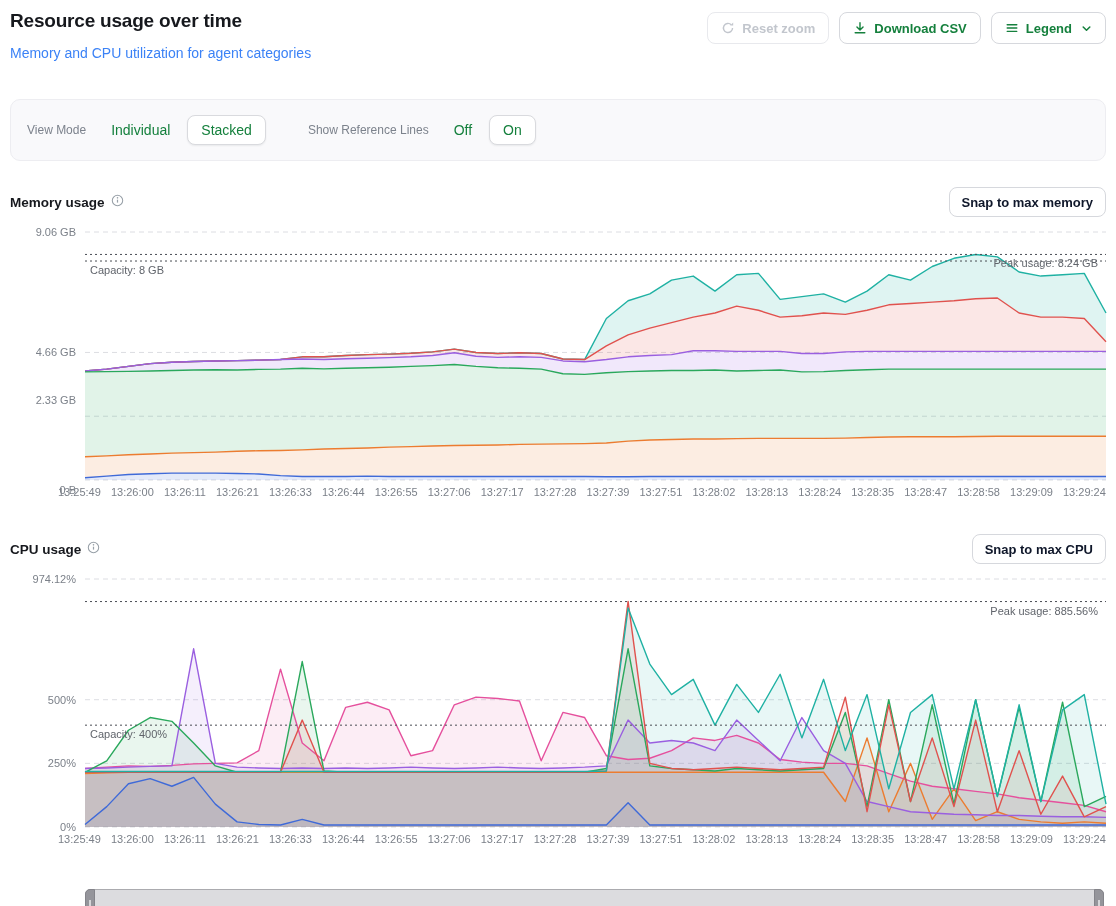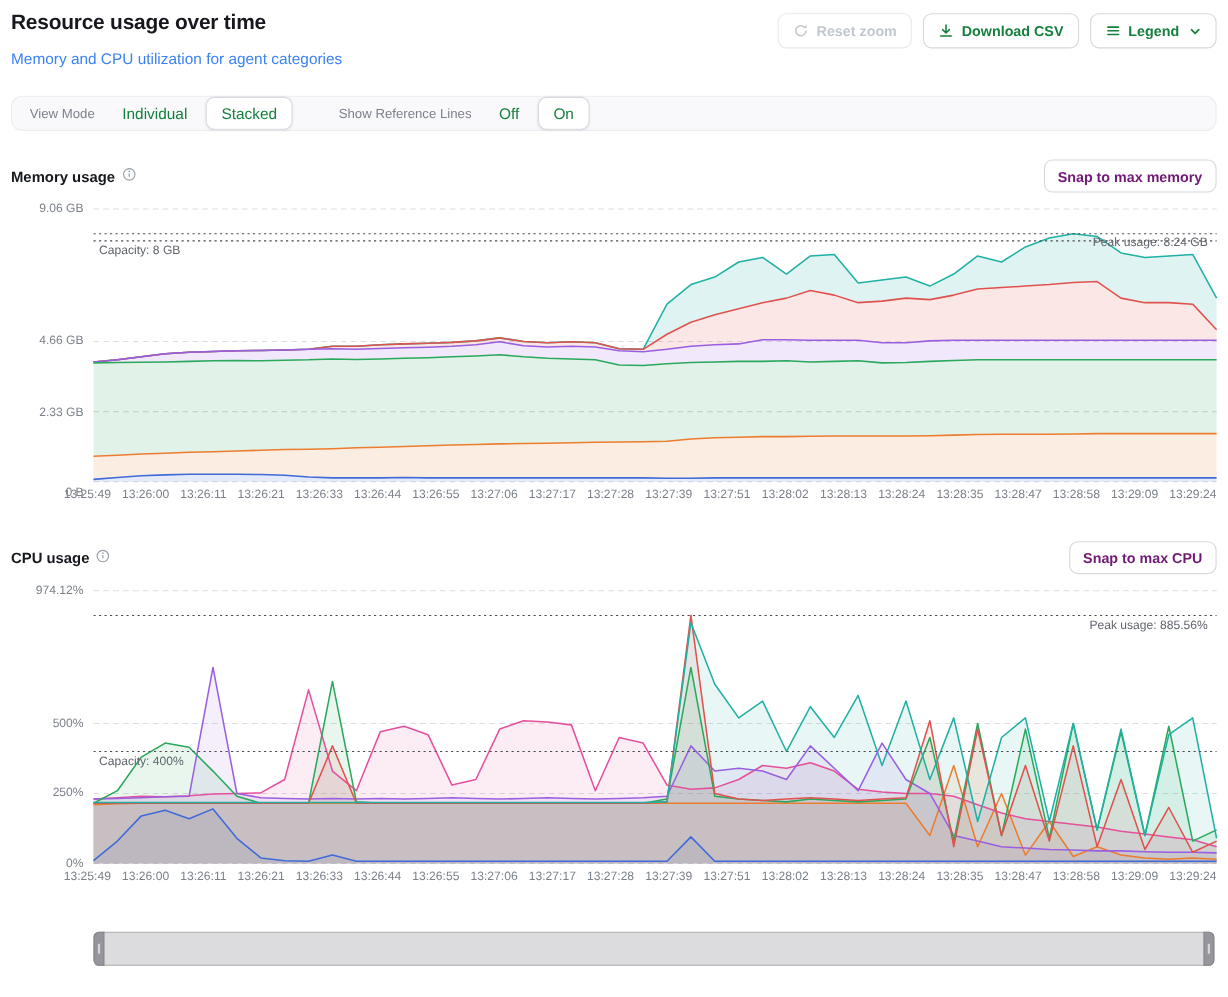--- a/index.html
+++ b/index.html
@@ -20,41 +20,41 @@
     background:#fff; border:1px solid #d6d8dd; border-radius:8px;
     height:32px; padding:0 13px; font-size:13px; font-weight:700;
     color:#15803d; cursor:pointer; font-family:inherit; white-space:nowrap;
   }
   .btn.disabled { color:#c2c6cd; border-color:#e8e9ed; cursor:default; }
   .btn svg { display:block; }
   .chev { margin-left:2px; }
 
   
   .controls {
-    margin-top:26px; height:32px; background:#f9f9fb;
+    margin-top:38px; height:62px; background:#f9f9fb;
     border:1px solid #ededf1; border-radius:10px;
     display:flex; align-items:center; padding:0 16px; gap:6px;
   }
   .ctl-label { font-size:12px; color:#7c828c; margin-right:8px; }
   .ctl-opt { font-size:14px; color:#15803d; padding:6px 10px; cursor:pointer; border:1px solid transparent;text-align:right; }
   .ctl-opt.selected {
     background:#fff; border:1px solid #d9dade; border-radius:8px;
     box-shadow:0 1px 2px rgba(20,22,28,.07); padding:6px 13px;
   }
   .ctl-gap { width:30px; }
 
   
   .sec-head { display:flex; justify-content:space-between; align-items:center; }
   .sec-head.mem { margin-top:26px; }
   .sec-head.cpu { margin-top:30px; }
   .sec-title { display:flex; align-items:center; gap:6px; font-size:13.5px; font-weight:700; }
   .snap-btn {
     background:#fff; border:1px solid #d6d8dd; border-radius:8px;
     height:30px; padding:4px 12px; font-size:13px; font-weight:700;
-    color:#701a75; cursor:pointer; font-family:inherit;
+    color:#0f172a; cursor:pointer; font-family:inherit;
   }
 
   
   .chart-holder { position:relative; height:272px; margin-top:15px; }
   .chart-holder .plot { position:absolute; left:75px; top:0; overflow:visible; }
   .grid { stroke:#dcdde2; stroke-width:1; stroke-dasharray:5 4; }
   .ref  { stroke:#4a4d54; stroke-width:1; stroke-dasharray:2 3; }
   .ytick {
     position:absolute; left:0; width:66px; text-align:right;
     font-size:11px; color:#7b8089; line-height:12px;
@@ -167,21 +167,21 @@
         <polyline points="0,139.06 21.72,137.14 43.45,134.4 65.17,131.66 86.89,130.3 108.62,129.47 130.34,128.93 152.06,128.65 173.79,128.11 195.51,127.56 217.23,124.82 238.96,124.82 260.68,123.45 282.4,122.63 304.13,122.08 325.85,121.26 347.57,119.89 369.3,117.16 391.02,120.44 412.74,121.54 434.47,120.72 456.19,121.54 477.91,127.01 499.64,127.56 521.36,86.5 543.09,68.71 564.81,61.86 586.53,48.18 608.26,44.07 629.98,59.13 651.7,42.7 673.43,41.33 695.15,67.34 716.87,64.6 738.6,61.86 760.32,70.08 782.04,59.13 803.77,42.7 825.49,48.18 847.21,34.49 868.94,26.28 890.66,22.45 912.38,24.91 934.11,39.96 955.83,44.07 977.55,42.7 999.28,41.33 1021,81.02" fill="none" stroke="#1fb1a3" stroke-width="1.4" stroke-linejoin="round"></polyline>
         <polyline points="0,139.06 21.72,137.14 43.45,134.4 65.17,131.66 86.89,130.3 108.62,129.47 130.34,128.93 152.06,128.65 173.79,128.11 195.51,127.56 217.23,124.82 238.96,124.82 260.68,123.45 282.4,122.63 304.13,122.08 325.85,121.26 347.57,119.89 369.3,117.16 391.02,120.44 412.74,121.54 434.47,120.72 456.19,121.54 477.91,127.01 499.64,127.56 521.36,113.87 543.09,102.92 564.81,96.08 586.53,90.6 608.26,85.13 629.98,81.02 651.7,74.18 673.43,78.29 695.15,85.13 716.87,83.76 738.6,81.02 760.32,82.39 782.04,78.29 803.77,72.81 825.49,71.44 847.21,70.08 868.94,68.71 890.66,66.79 912.38,65.97 934.11,81.02 955.83,85.13 977.55,85.13 999.28,86.5 1021,109.77" fill="none" stroke="#e0524e" stroke-width="1.4" stroke-linejoin="round"></polyline>
         <polyline points="0,139.06 21.72,137.14 43.45,134.4 65.17,131.66 86.89,130.3 108.62,129.47 130.34,128.93 152.06,128.65 173.79,128.11 195.51,127.56 217.23,127.01 238.96,127.56 260.68,126.74 282.4,126.19 304.13,125.64 325.85,124.82 347.57,123.45 369.3,120.72 391.02,124.27 412.74,125.37 434.47,124.82 456.19,125.37 477.91,128.93 499.64,129.75 521.36,127.56 543.09,124.82 564.81,123.45 586.53,122.63 608.26,118.8 629.98,118.8 651.7,119.35 673.43,119.35 695.15,119.35 716.87,121.54 738.6,121.54 760.32,119.89 782.04,119.35 803.77,119.35 825.49,119.35 847.21,119.35 868.94,119.35 890.66,119.35 912.38,119.35 934.11,119.35 955.83,119.35 977.55,119.35 999.28,119.35 1021,119.35" fill="none" stroke="#9a5fe0" stroke-width="1.4" stroke-linejoin="round"></polyline>
         <polyline points="0,139.88 21.72,139.6 43.45,139.33 65.17,139.06 86.89,138.51 108.62,137.96 130.34,137.69 152.06,137.96 173.79,137.41 195.51,137.14 217.23,136.32 238.96,136.87 260.68,136.32 282.4,135.77 304.13,135.22 325.85,134.4 347.57,133.58 369.3,132.49 391.02,134.4 412.74,135.77 434.47,136.32 456.19,137.14 477.91,141.79 499.64,142.34 521.36,140.7 543.09,139.6 564.81,139.06 586.53,138.51 608.26,138.51 629.98,137.96 651.7,139.06 673.43,138.51 695.15,137.96 716.87,139.88 738.6,139.6 760.32,138.51 782.04,137.69 803.77,137.14 825.49,137.14 847.21,137.14 868.94,137.14 890.66,137.14 912.38,137.14 934.11,137.14 955.83,137.14 977.55,137.14 999.28,137.14 1021,137.14" fill="none" stroke="#2aa85c" stroke-width="1.4" stroke-linejoin="round"></polyline>
         <polyline points="0,224.73 21.72,223.91 43.45,222.82 65.17,222 86.89,221.17 108.62,220.63 130.34,220.08 152.06,219.26 173.79,218.71 195.51,218.44 217.23,217.89 238.96,217.07 260.68,216.52 282.4,215.97 304.13,215.15 325.85,214.6 347.57,214.06 369.3,213.51 391.02,213.24 412.74,212.96 434.47,212.42 456.19,212.14 477.91,211.87 499.64,211.59 521.36,211.05 543.09,209.13 564.81,208.04 586.53,207.49 608.26,206.94 629.98,206.94 651.7,206.67 673.43,206.39 695.15,206.39 716.87,206.39 738.6,206.39 760.32,206.12 782.04,205.57 803.77,205.02 825.49,204.75 847.21,204.75 868.94,204.75 890.66,204.48 912.38,204.2 934.11,204.2 955.83,204.2 977.55,204.2 999.28,204.2 1021,204.2" fill="none" stroke="#ec7c30" stroke-width="1.4" stroke-linejoin="round"></polyline>
         <polyline points="0,245.81 21.72,244.17 43.45,242.53 65.17,241.7 86.89,241.16 108.62,241.16 130.34,241.16 152.06,241.43 173.79,241.98 195.51,243.62 217.23,244.44 238.96,244.44 260.68,244.44 282.4,244.17 304.13,244.44 325.85,244.44 347.57,244.44 369.3,244.44 391.02,244.44 412.74,244.44 434.47,244.44 456.19,244.44 477.91,244.44 499.64,244.44 521.36,244.72 543.09,244.72 564.81,244.44 586.53,244.44 608.26,244.44 629.98,244.44 651.7,244.44 673.43,244.44 695.15,244.44 716.87,244.44 738.6,244.44 760.32,244.44 782.04,244.44 803.77,244.44 825.49,244.44 847.21,244.44 868.94,244.44 890.66,244.44 912.38,244.44 934.11,244.44 955.83,244.44 977.55,244.44 999.28,244.44 1021,244.44" fill="none" stroke="#3f6ad8" stroke-width="1.4" stroke-linejoin="round"></polyline>
         <line class="ref" x1="0" x2="1021" y1="29.02" y2="29.02"></line>
         <line class="ref" x1="0" x2="1021" y1="22.45" y2="22.45"></line>
       </svg>
       <div class="ytick" style="top:252px">0 B</div>
-      <div class="ytick" style="top:179px">2.33 GB</div>
+      <div class="ytick" style="top:162px">2.33 GB</div>
       <div class="ytick" style="top:114.44px">4.66 GB</div>
       <div class="ytick" style="top:-6px">9.06 GB</div>
       <div class="reflabel left" style="top:32.019999999999996px">Capacity: 8 GB</div>
       <div class="reflabel right" style="top:25.45px">Peak usage: 8.24 GB</div>
       <div class="xlabels">
         <span>13:25:49</span>
         <span>13:26:00</span>
         <span>13:26:11</span>
         <span>13:26:21</span>
         <span>13:26:33</span>

